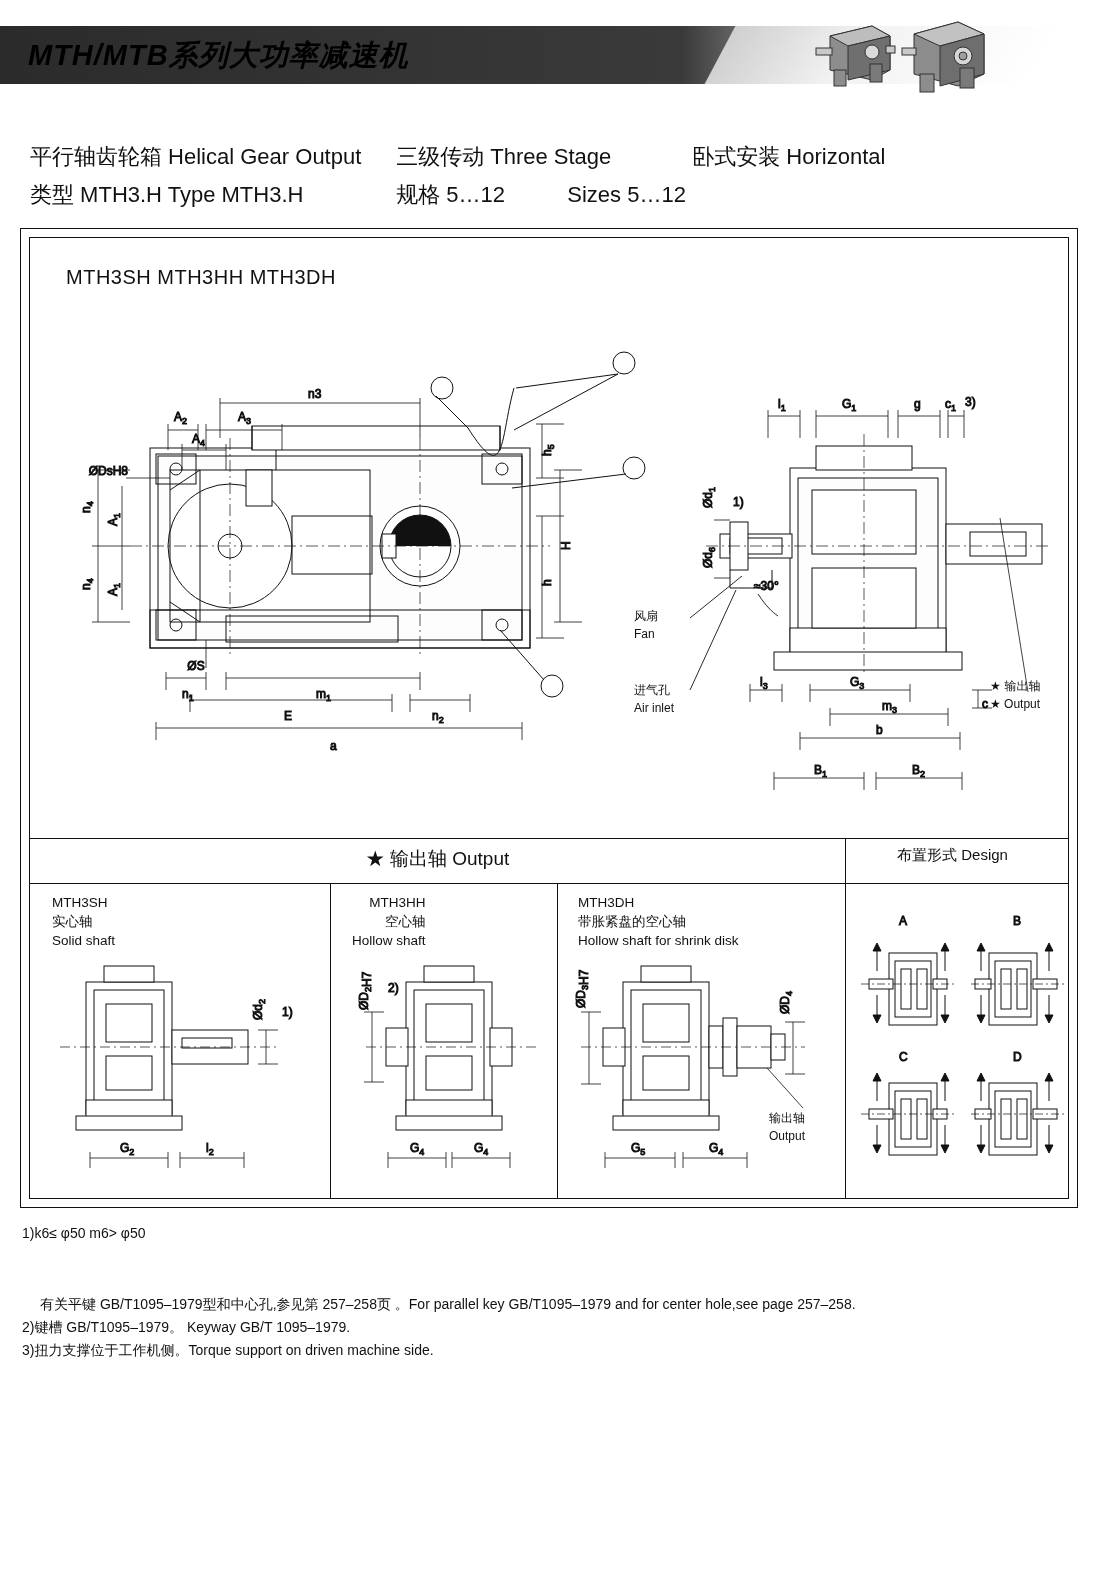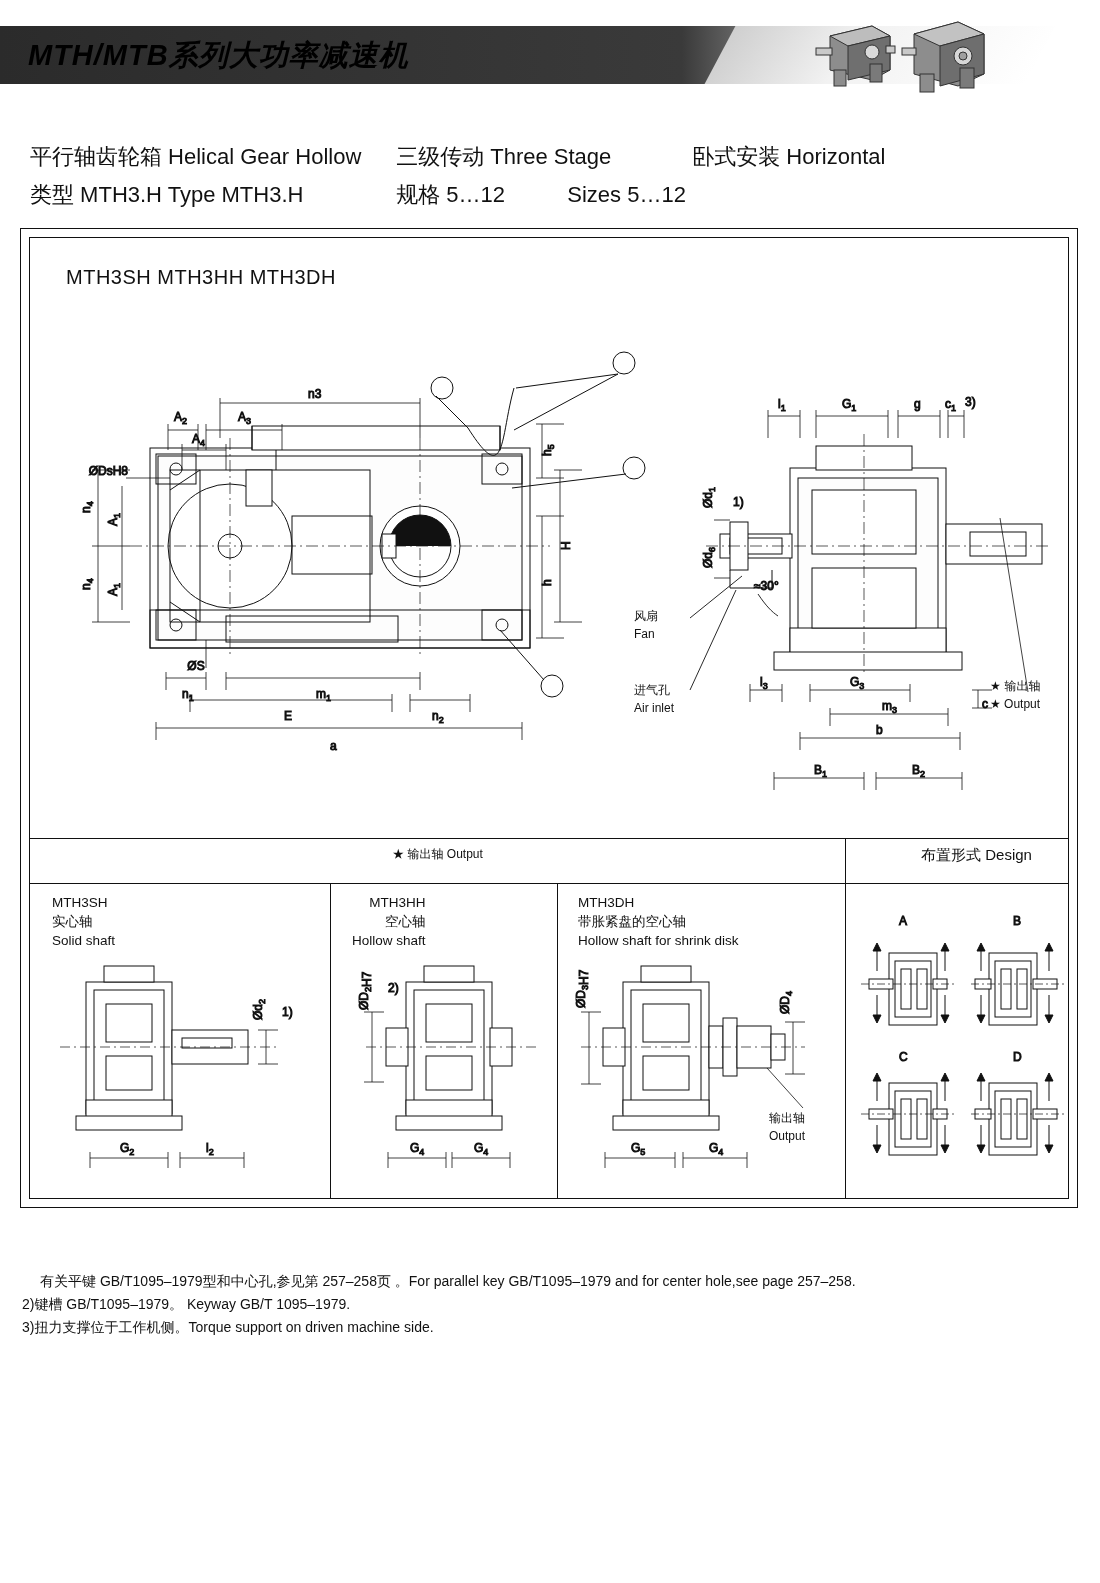--- a/index.html
+++ b/index.html
@@ -61,24 +61,24 @@
   .sep-h{
     position:absolute;left:0;top:600px;width:1038px;height:0;border-top:1px solid #111;
   }
   .sep-h2{
     position:absolute;left:0;top:645px;width:1038px;height:0;border-top:1px solid #111;
   }
   .sep-v1{position:absolute;left:300px;top:645px;width:0;height:315px;border-left:1px solid #111;}
   .sep-v2{position:absolute;left:527px;top:645px;width:0;height:315px;border-left:1px solid #111;}
   .sep-v3{position:absolute;left:815px;top:600px;width:0;height:360px;border-left:1px solid #111;}
   .outputs-title{
-    position:absolute;left:0;top:608px;width:815px;text-align:center;font-size:12px;
+    position:absolute;left:0;top:608px;width:815px;text-align:center;font-size:19px;
   }
   .design-title{
-    position:absolute;left:835px;top:608px;width:223px;text-align:center;font-size:15px;
+    position:absolute;left:811px;top:608px;width:223px;text-align:center;font-size:15px;
   }
   .panel-caption{position:absolute;font-size:13.5px;line-height:19px;}
   
   .notes{
     position:absolute;left:22px;top:1222px;width:1050px;
     font-size:14px;line-height:23px;
   }
   .notes .indent{padding-left:18px;margin-top:48px;}
   
   svg{display:block;}
@@ -119,21 +119,21 @@
         <rect x="2" y="30" width="14" height="7" fill="#c9c9c9"></rect>
         <circle cx="63" cy="38" r="9" fill="#d6d6d6"></circle>
         <circle cx="63" cy="38" r="4" fill="#9f9f9f"></circle>
       </g>
     </svg>
   </div>
 </div>
 
 <div class="titles">
   <div class="row">
-    <span style="width:360px">平行轴齿轮箱 Helical Gear Hollow</span>
+    <span style="width:360px">平行轴齿轮箱 Helical Gear Output</span>
     <span style="width:290px">三级传动 Three Stage</span>
     <span>卧式安装 Horizontal</span>
   </div>
   <div class="row">
     <span style="width:360px">类型 MTH3.H Type MTH3.H</span>
     <span style="width:165px">规格 5…12</span>
     <span>Sizes 5…12</span>
   </div>
 </div>
 
@@ -550,16 +550,17 @@
           <path d="M0 45 L94 45" stroke-width=".7" stroke-dasharray="8 3 2 3"></path>
         </g>
         <text class="lbl" x="168" y="178" font-size="18">D</text>
       </g>
     </svg>
 
   </div>
 </div>
 
 <div class="notes">
+  <div>1)k6≤ φ50   m6&gt; φ50</div>
   <div class="indent">有关平键 GB/T1095–1979型和中心孔,参见第 257–258页 。For parallel key GB/T1095–1979 and for center hole,see page 257–258.</div>
   <div>2)键槽 GB/T1095–1979。 Keyway GB/T 1095–1979.</div>
   <div>3)扭力支撑位于工作机侧。Torque support on driven machine side.</div>
 </div>
 
 </body></html>

